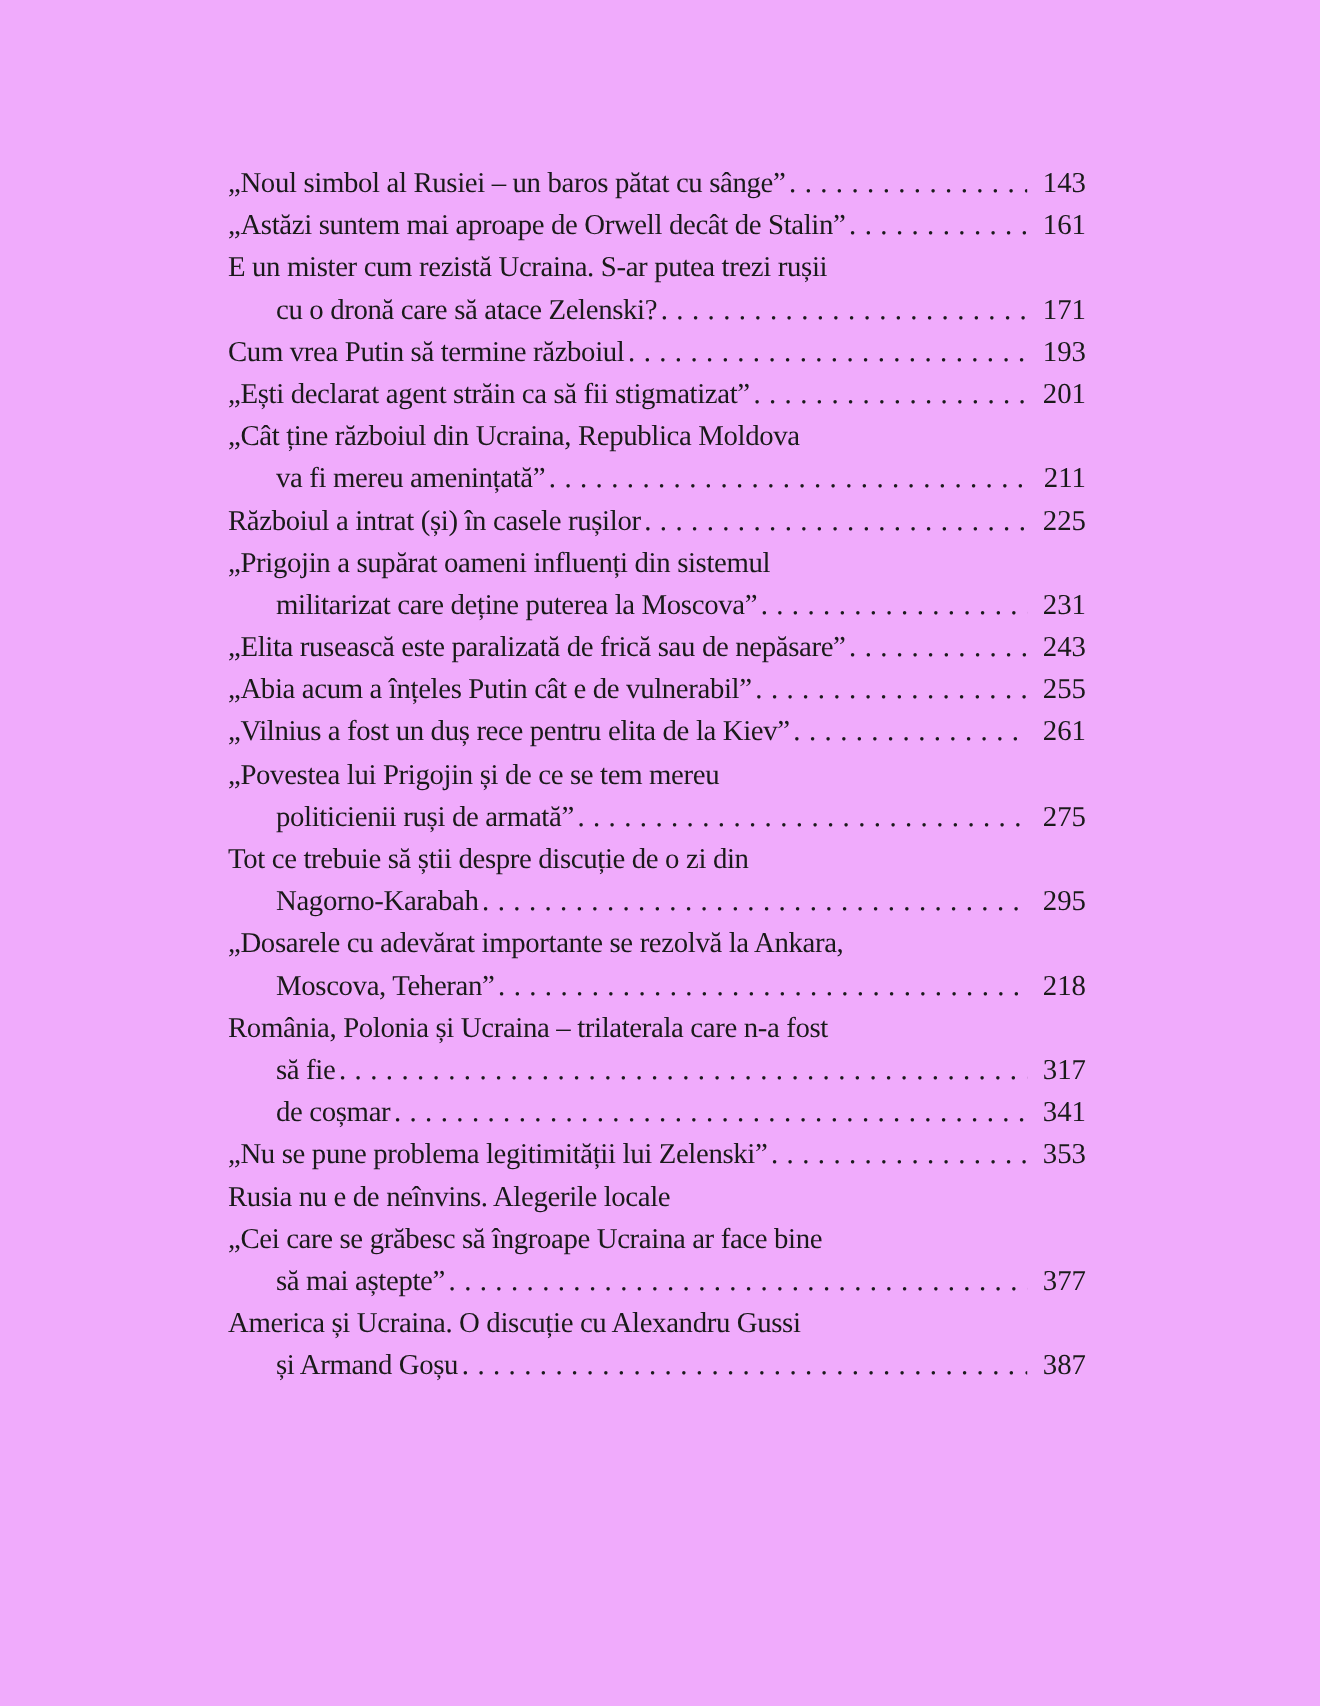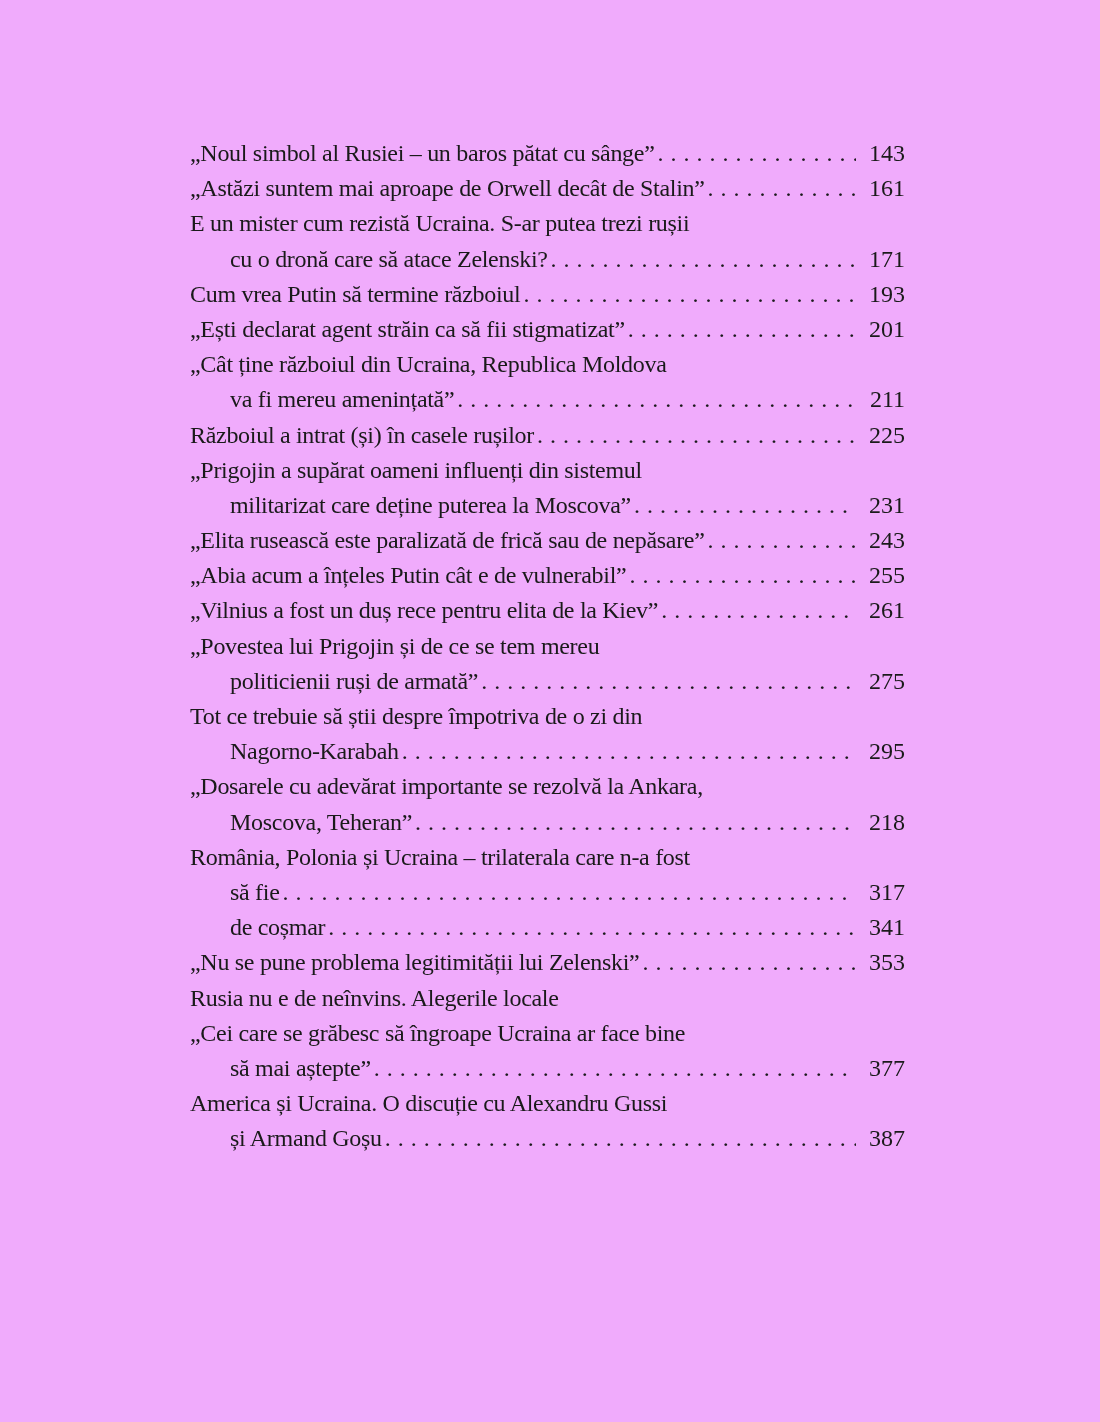--- a/index.html
+++ b/index.html
@@ -136,21 +136,21 @@
       <div class="toc-line">
     <span class="toc-text">„Povestea lui Prigojin și de ce se tem mereu</span>
 
   </div>
       <div class="toc-line indent">
     <span class="toc-text">politicienii ruși de armată”</span>
     <span class="leader"></span>
     <span class="toc-page">275</span>
   </div>
       <div class="toc-line">
-    <span class="toc-text">Tot ce trebuie să știi despre împotriva de o zi din</span>
+    <span class="toc-text">Tot ce trebuie să știi despre discuție de o zi din</span>
 
   </div>
       <div class="toc-line indent">
     <span class="toc-text">Nagorno-Karabah</span>
     <span class="leader"></span>
     <span class="toc-page">295</span>
   </div>
       <div class="toc-line">
     <span class="toc-text">„Dosarele cu adevărat importante se rezolvă la Ankara,</span>
 

